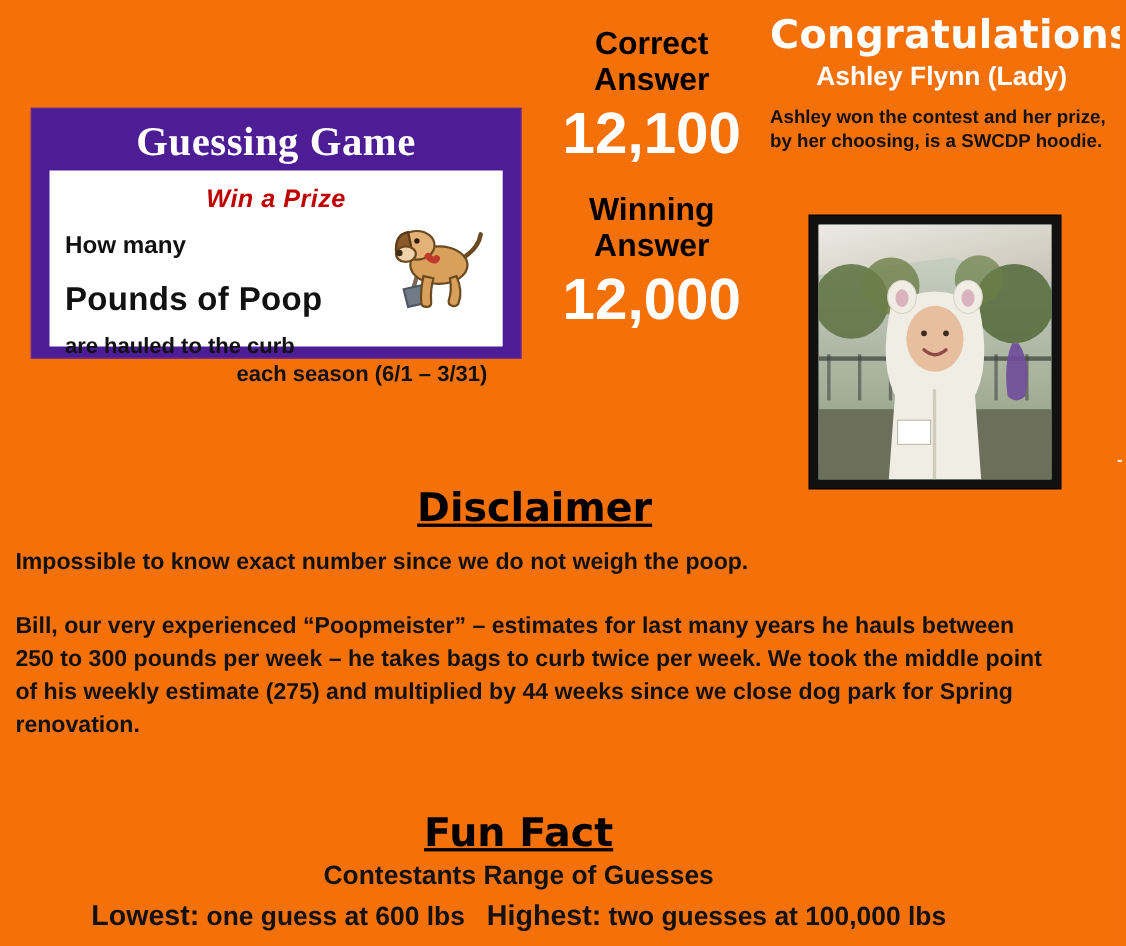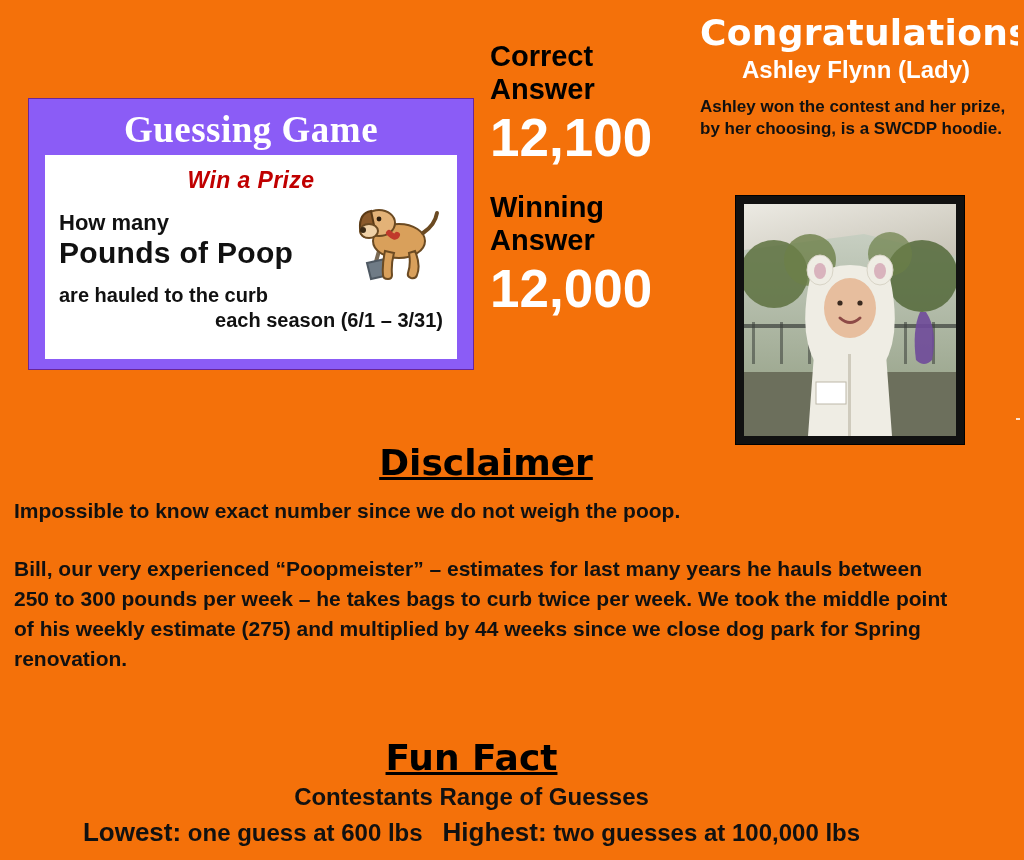--- a/index.html
+++ b/index.html
@@ -21,22 +21,22 @@
     width: 1024px;
     height: 860px;
   }
 
   
   .poster {
     position: absolute;
     left: 28px;
     top: 98px;
     width: 446px;
-    height: 272px;
-    background: #8b5cf6;
+    height: 228px;
+    background: #4c1d95;
     border: 1px solid #6a2699;
     box-sizing: border-box;
     padding: 6px;
   }
   .poster-title {
     text-align: center;
     color: #ffffff;
     font-family: "Liberation Serif", serif;
     font-weight: bold;
     font-size: 37px;
@@ -66,21 +66,21 @@
   }
   .poster-line1 {
     font-size: 22px;
     font-weight: bold;
     margin-top: 16px;
     color: #111;
   }
   .poster-line2 {
     font-size: 30px;
     font-weight: bold;
-    margin-top: 0;
+    margin-top: 20px;
     letter-spacing: 0.3px;
     color: #111;
   }
   .poster-line3 {
     font-size: 20px;
     font-weight: bold;
     margin-top: 14px;
     color: #111;
   }
   .poster-line4 {
@@ -96,22 +96,23 @@
     right: 10px;
     top: 34px;
     width: 120px;
     height: 110px;
   }
 
   
   .answers {
     position: absolute;
     left: 490px;
-    top: 40px;
+    top: 24px;
     width: 205px;
+    text-align: center;
   }
   .ans-label {
     font-size: 29px;
     font-weight: bold;
     line-height: 33px;
     color: #000;
   }
   .ans-value {
     font-size: 53px;
     font-weight: bold;

